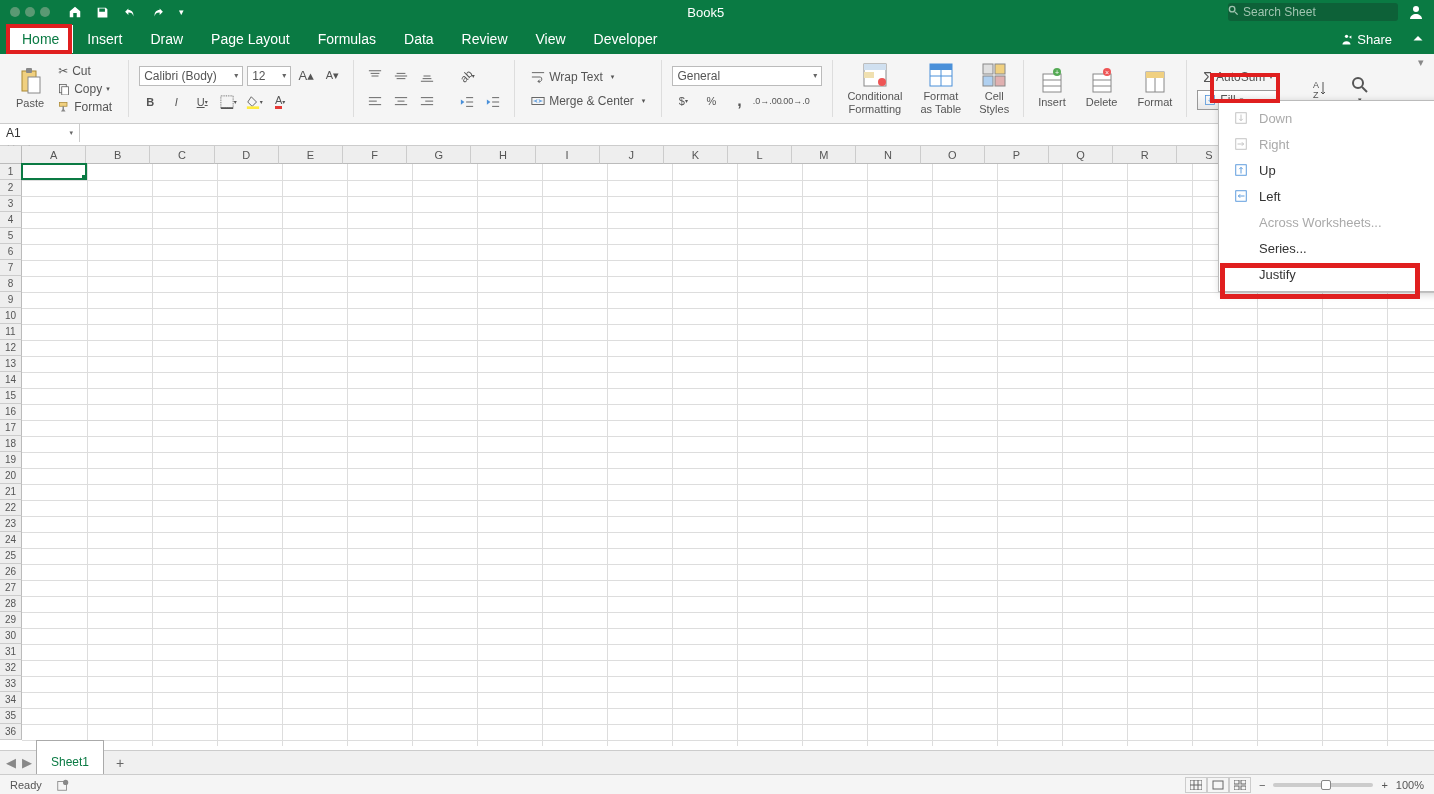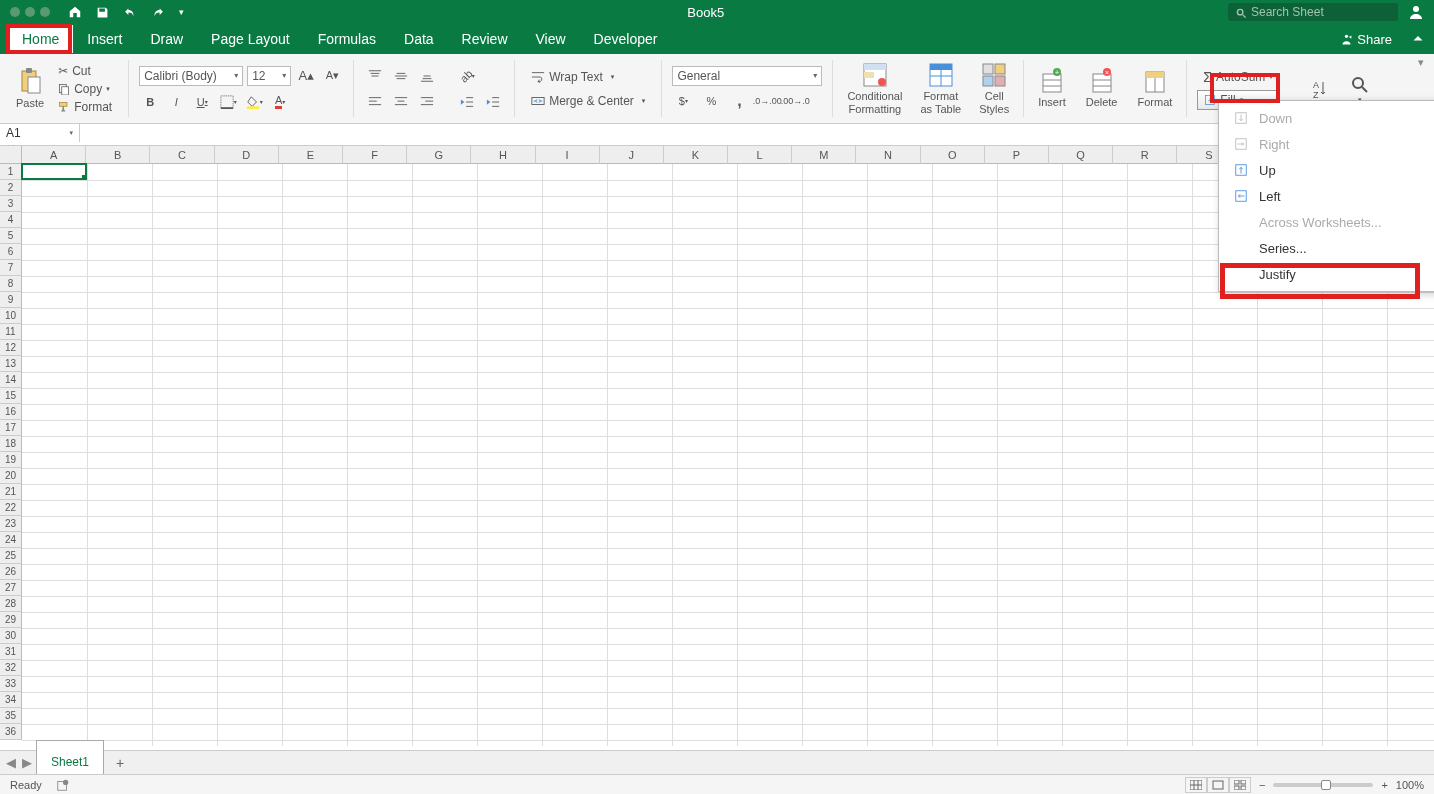--- a/index.html
+++ b/index.html
@@ -8,21 +8,21 @@
 
 .titlebar { background: #0a7a43; height: 24px; display: flex; align-items: center; color: #fff; }
 .traffic-lights { display: flex; gap: 5px; padding: 0 10px; }
 .tl { width: 10px; height: 10px; border-radius: 50%; }
 .tl.red { background: #5a9973; }
 .tl.yellow { background: #5a9973; }
 .tl.green { background: #5a9973; }
 .qat { display: flex; gap: 14px; align-items: center; padding-left: 8px; }
 .qat svg { fill: #fff; }
 .doc-title { flex: 1; text-align: center; font-size: 13px; }
-.search-box { background: #0d6138; border-radius: 3px; padding: 2px 8px; width: 170px; display: flex; align-items: flex-end; gap: 4px; color: #a0c4b0; font-size: 12px; }
+.search-box { background: #0d6138; border-radius: 3px; padding: 2px 0; width: 170px; display: flex; align-items: flex-start; gap: 4px; color: #a0c4b0; font-size: 12px; }
 .user-icon { padding: 0 10px; }
 
 
 .tabrow { background: #0a7a43; height: 30px; display: flex; align-items: center; color: #fff; padding-left: 8px; }
 .tab { padding: 6px 14px; cursor: pointer; font-size: 14px; position: relative; }
 .tab.active { background: #fff; color: #0a7a43; font-weight: 400; }
 .tab-spacer { flex: 1; }
 .share-btn { display: flex; align-items: center; gap: 4px; padding: 0 10px; font-size: 13px; }
 .collapse-icon { padding: 0 10px; }
 

